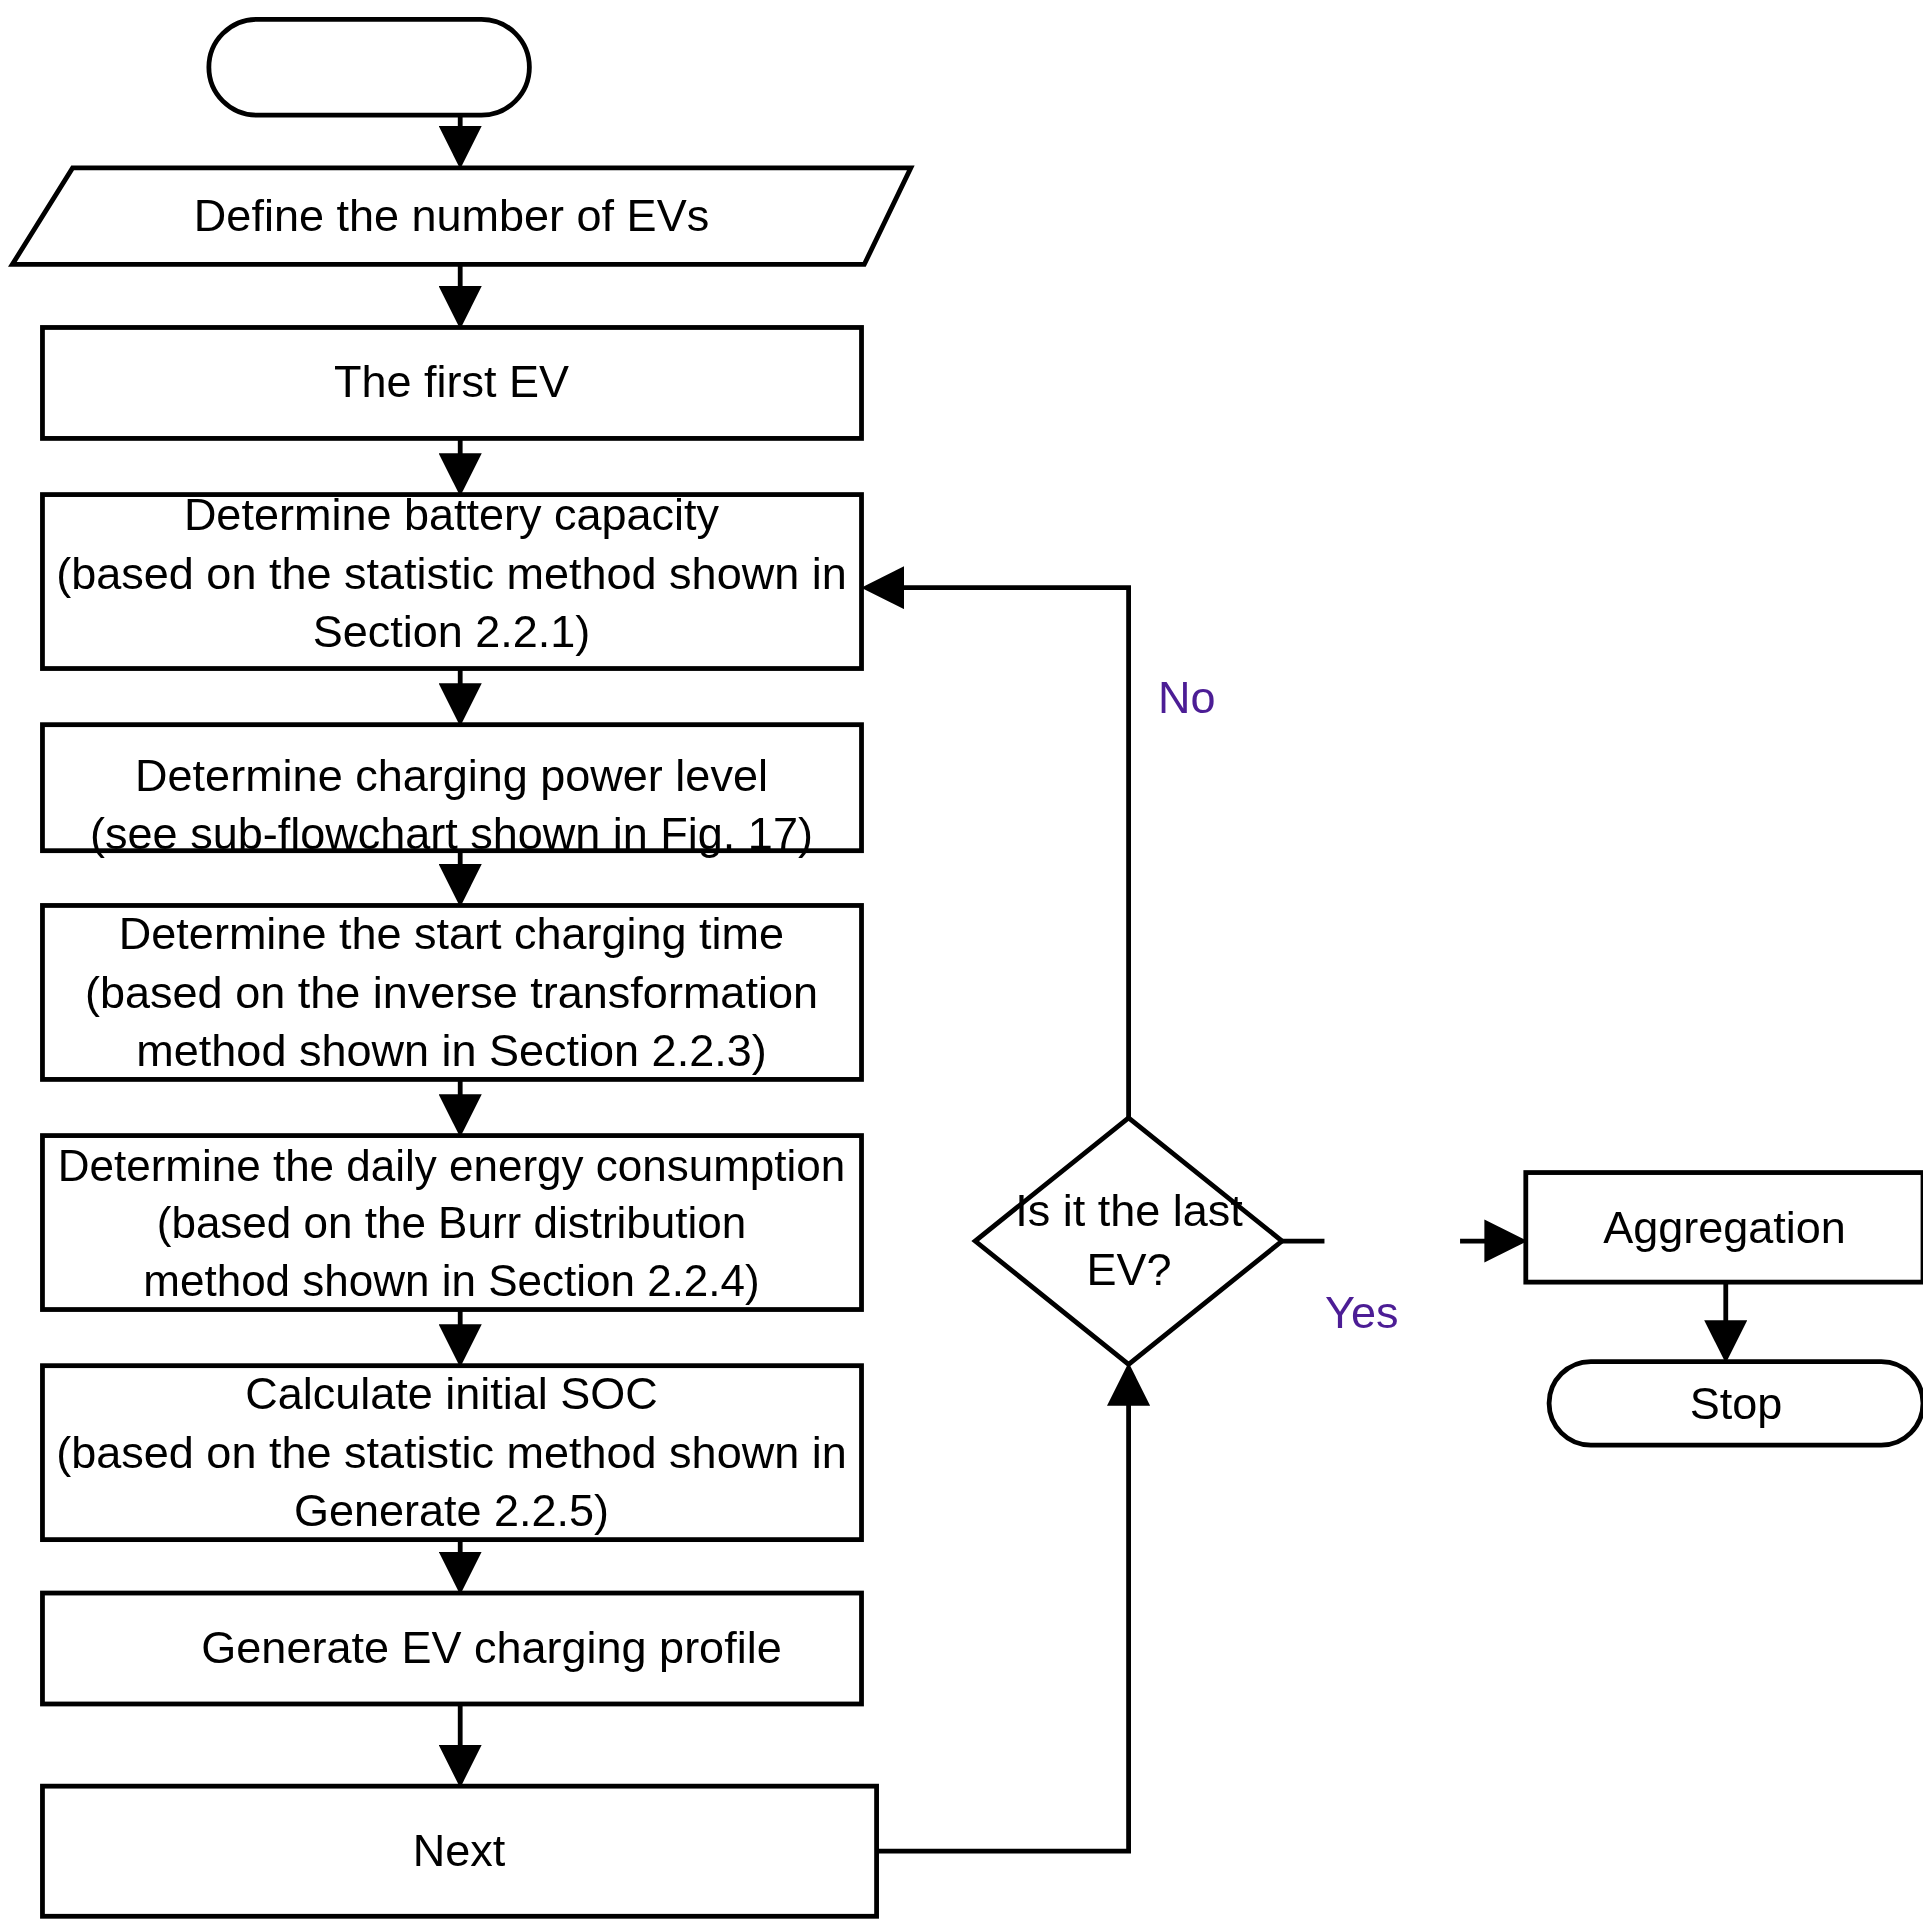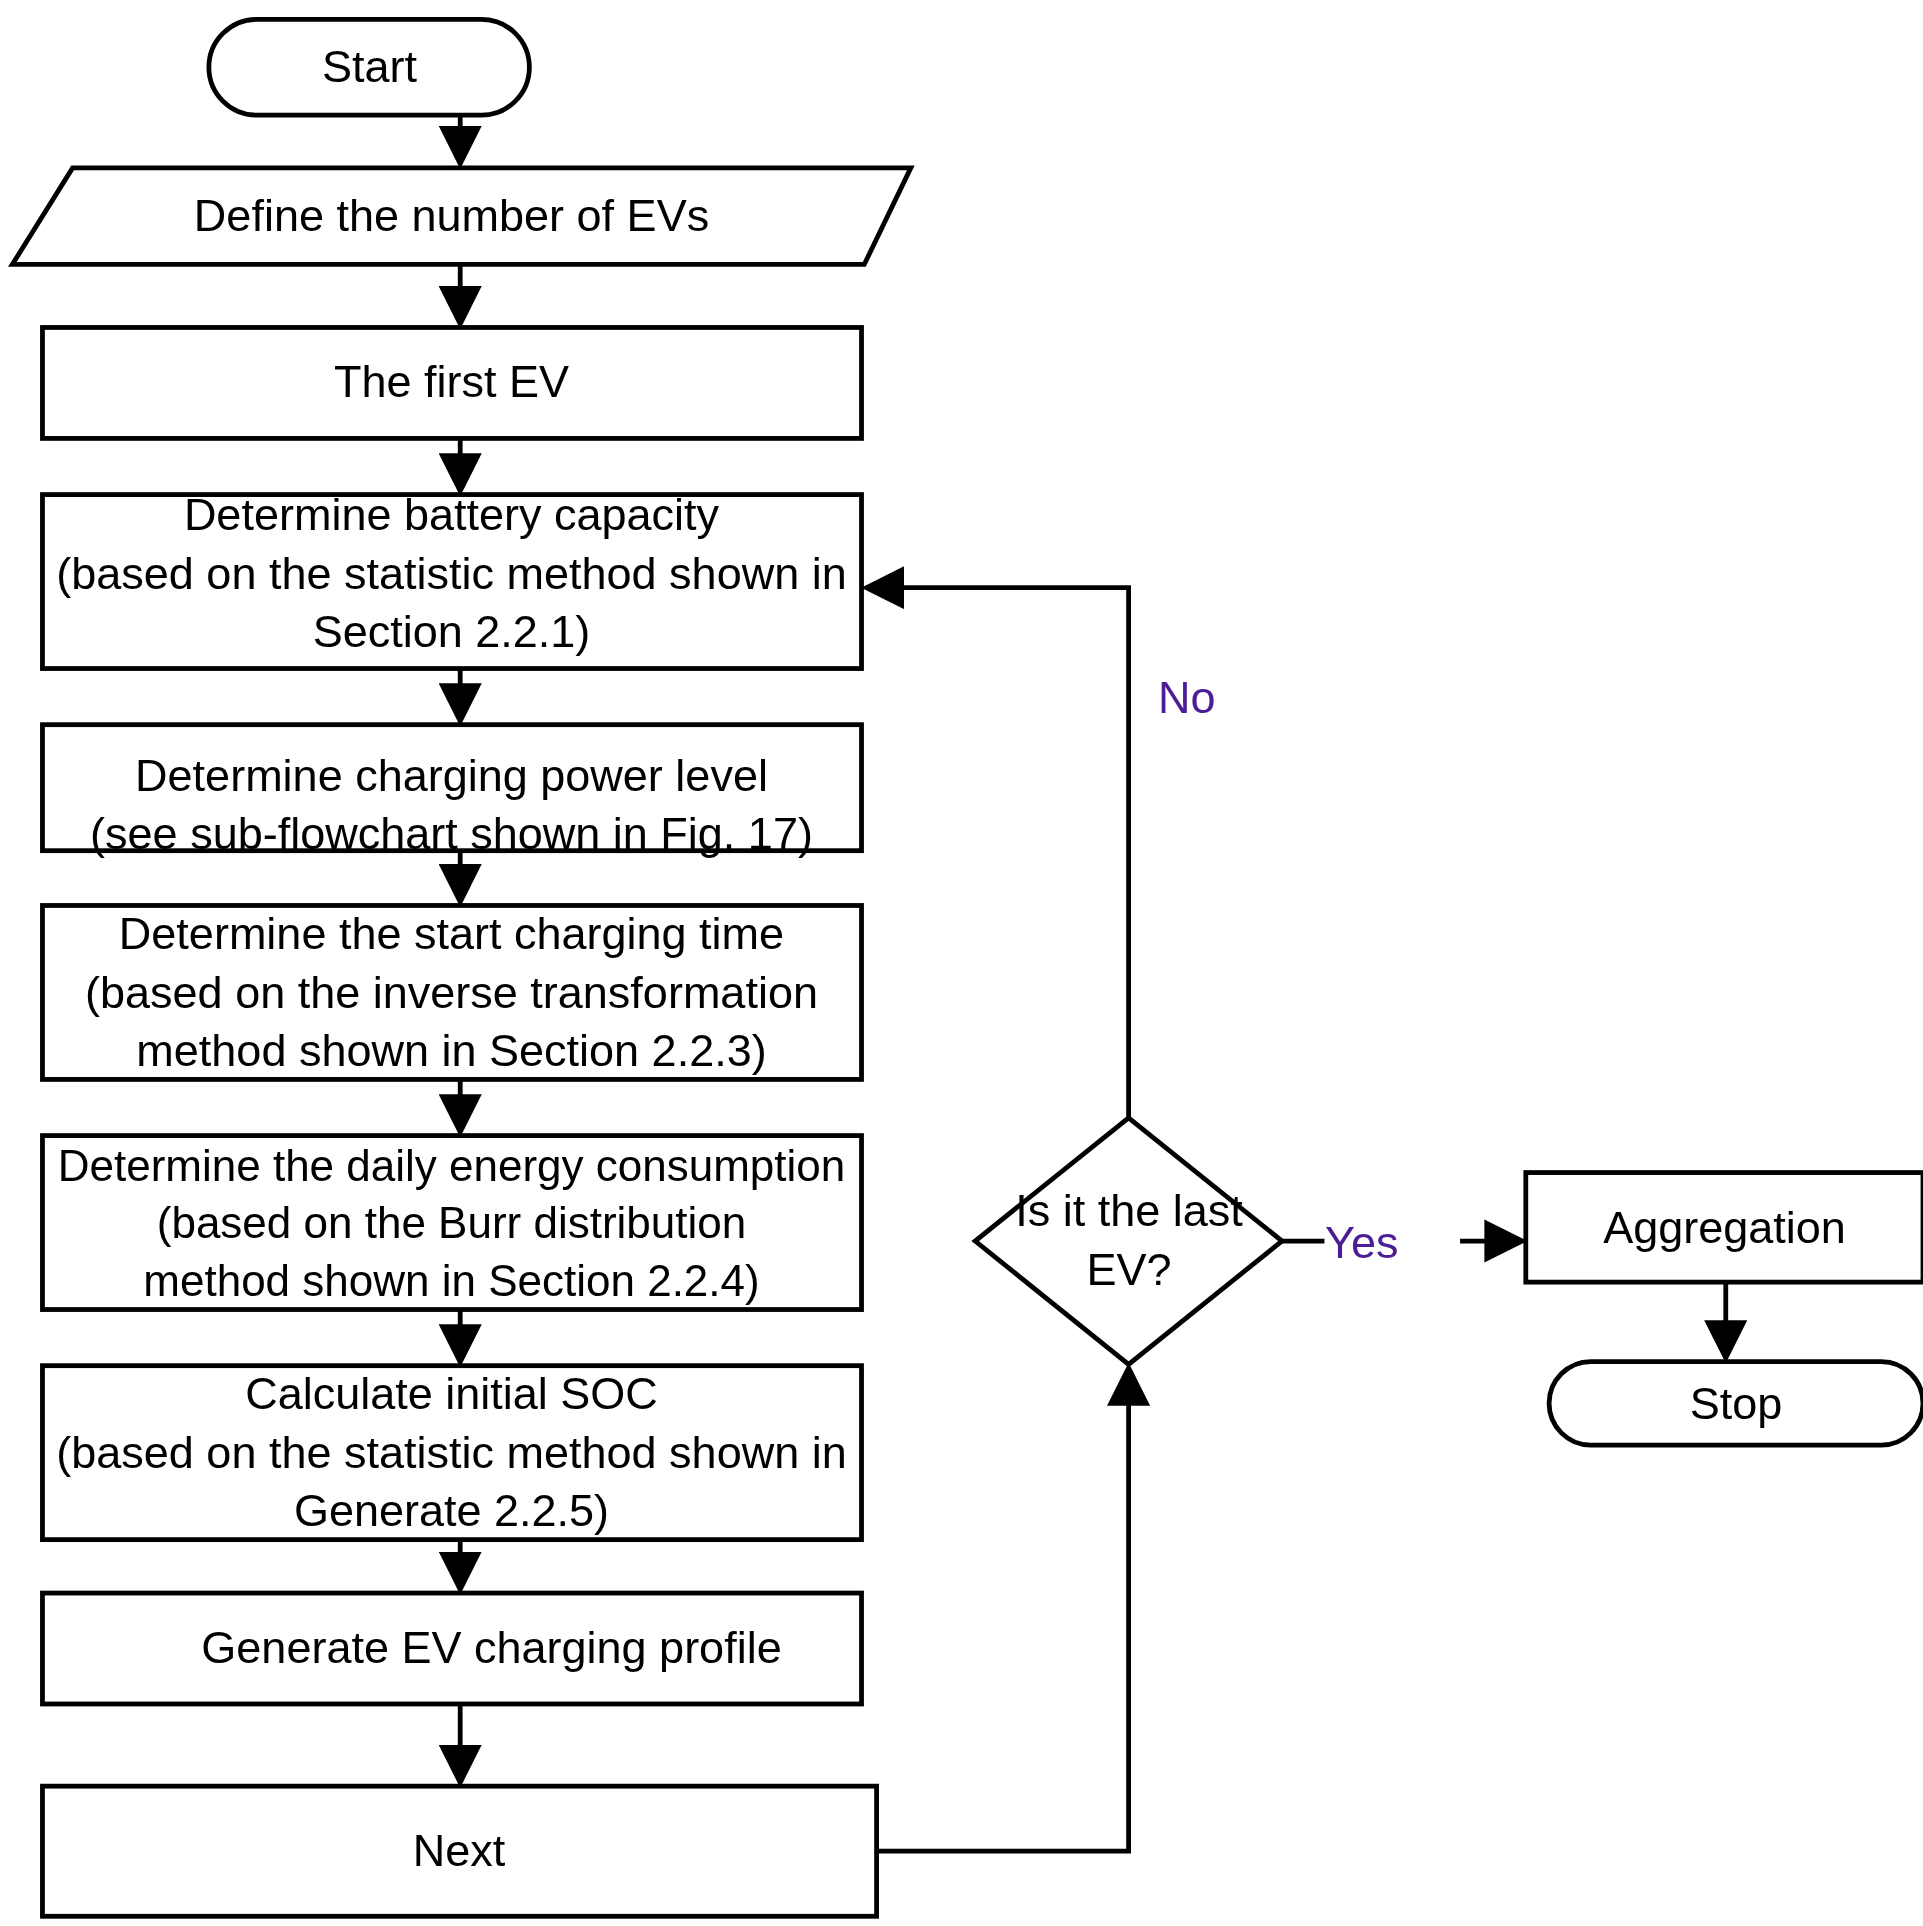--- a/index.html
+++ b/index.html
@@ -104,21 +104,20 @@
 
     <path d="M 1648 1632 L 1648 858 L 1268 858" fill="none" stroke="#000000" stroke-width="7" marker-end="url(#arrow)"></path>
 
     <line x1="1872" y1="1812" x2="1934" y2="1812" stroke="#000000" stroke-width="7"></line>
 
     <line x1="2132" y1="1812" x2="2220" y2="1812" stroke="#000000" stroke-width="7" marker-end="url(#arrow)"></line>
 
     <line x1="2520" y1="1872" x2="2520" y2="1980" stroke="#000000" stroke-width="7" marker-end="url(#arrow)"></line>
   </svg>
 
-  <div class="node-label" style="left:209px; top:19px; width:321px; height:96px;">Start</div>
 
   <div class="node-label" style="left:42px; top:168px; width:819px; height:97px;">Define the number of EVs</div>
 
   <div class="node-label" style="left:42px; top:327px; width:819px; height:111px;">The first EV</div>
 
   <div class="node-label" style="left:42px; top:487px; width:819px; height:174px;">Determine battery capacity
 (based on the statistic method shown in
 Section 2.2.1)</div>
 
   <div class="node-label" style="left:42px; top:725px; width:819px; height:126px;margin-top:17px;">Determine charging power level
@@ -142,16 +141,16 @@
 
   <div class="node-label" style="left:992px; top:1164px; width:274px; height:153px;">Is it the last
 EV?</div>
 
   <div class="node-label" style="left:1526px; top:1173px; width:397px; height:110px;">Aggregation</div>
 
   <div class="node-label" style="left:1549px; top:1362px; width:374px; height:84px;">Stop</div>
 
   <div class="edge-label" style="left:1158px; top:673px;">No</div>
 
-  <div class="edge-label" style="left:1325px; top:1218px;">Yes</div>
+  <div class="edge-label" style="left:1325px; top:1288px;">Yes</div>
 
 </div>
 
 
 </body></html>

